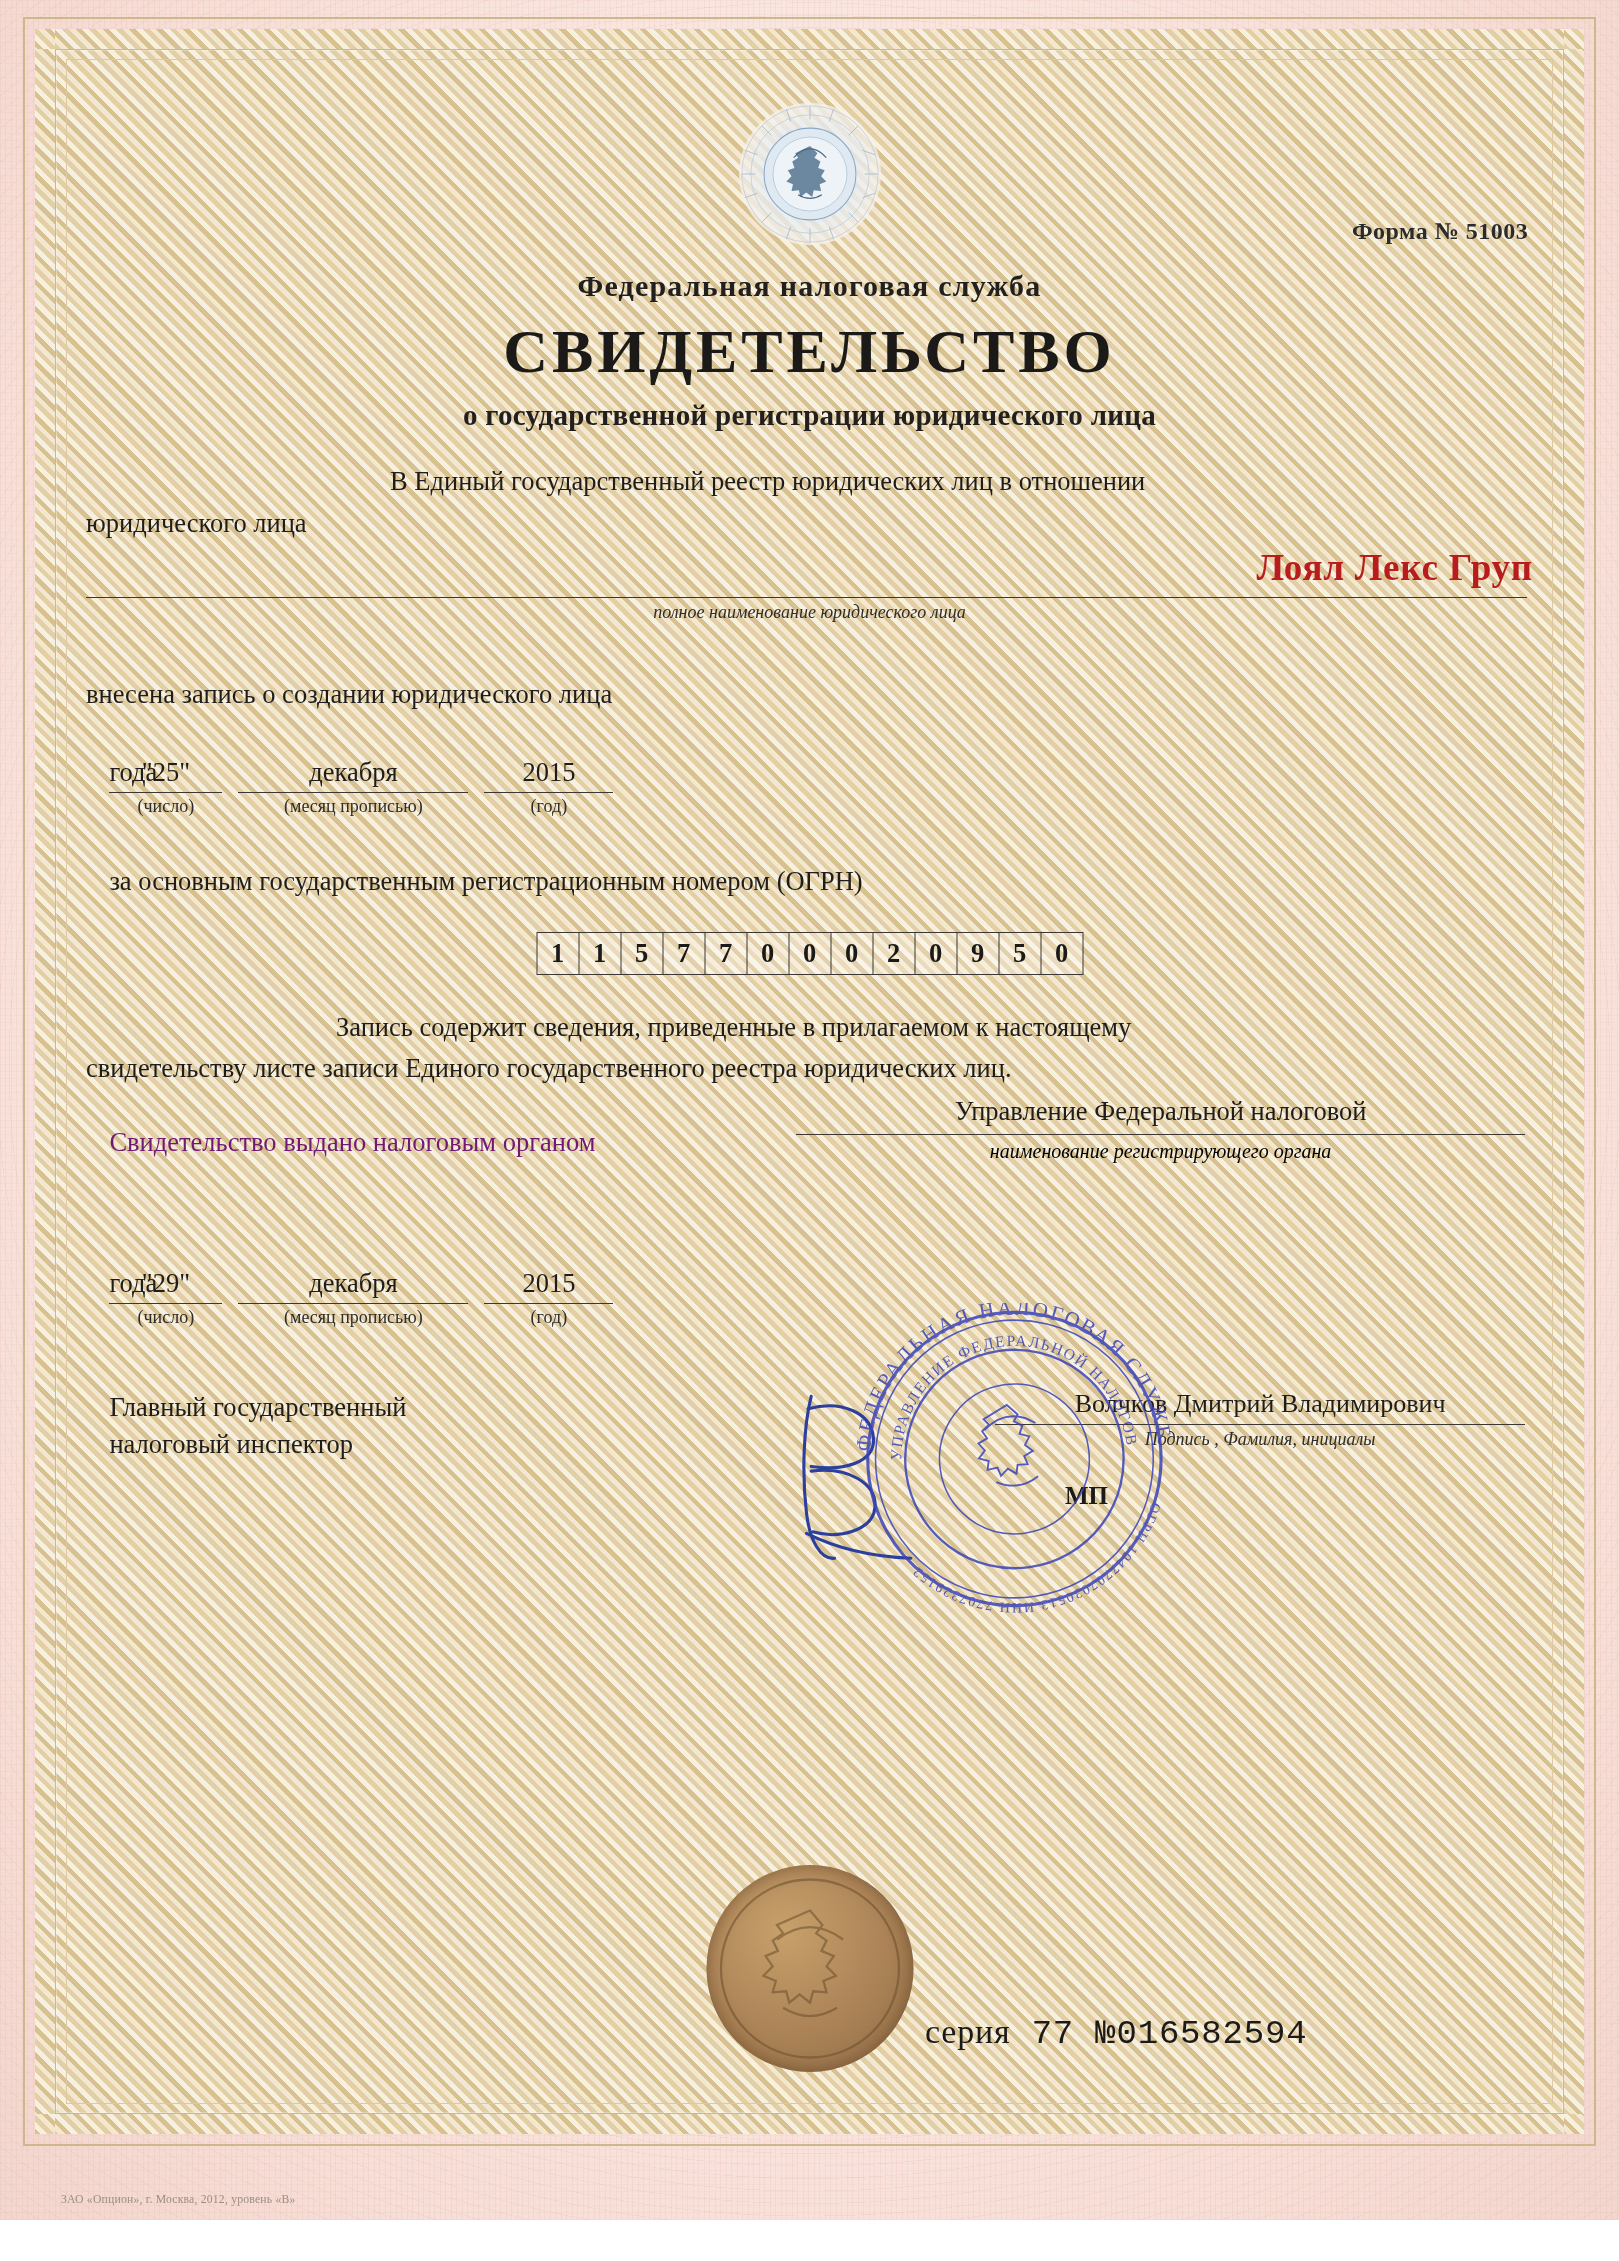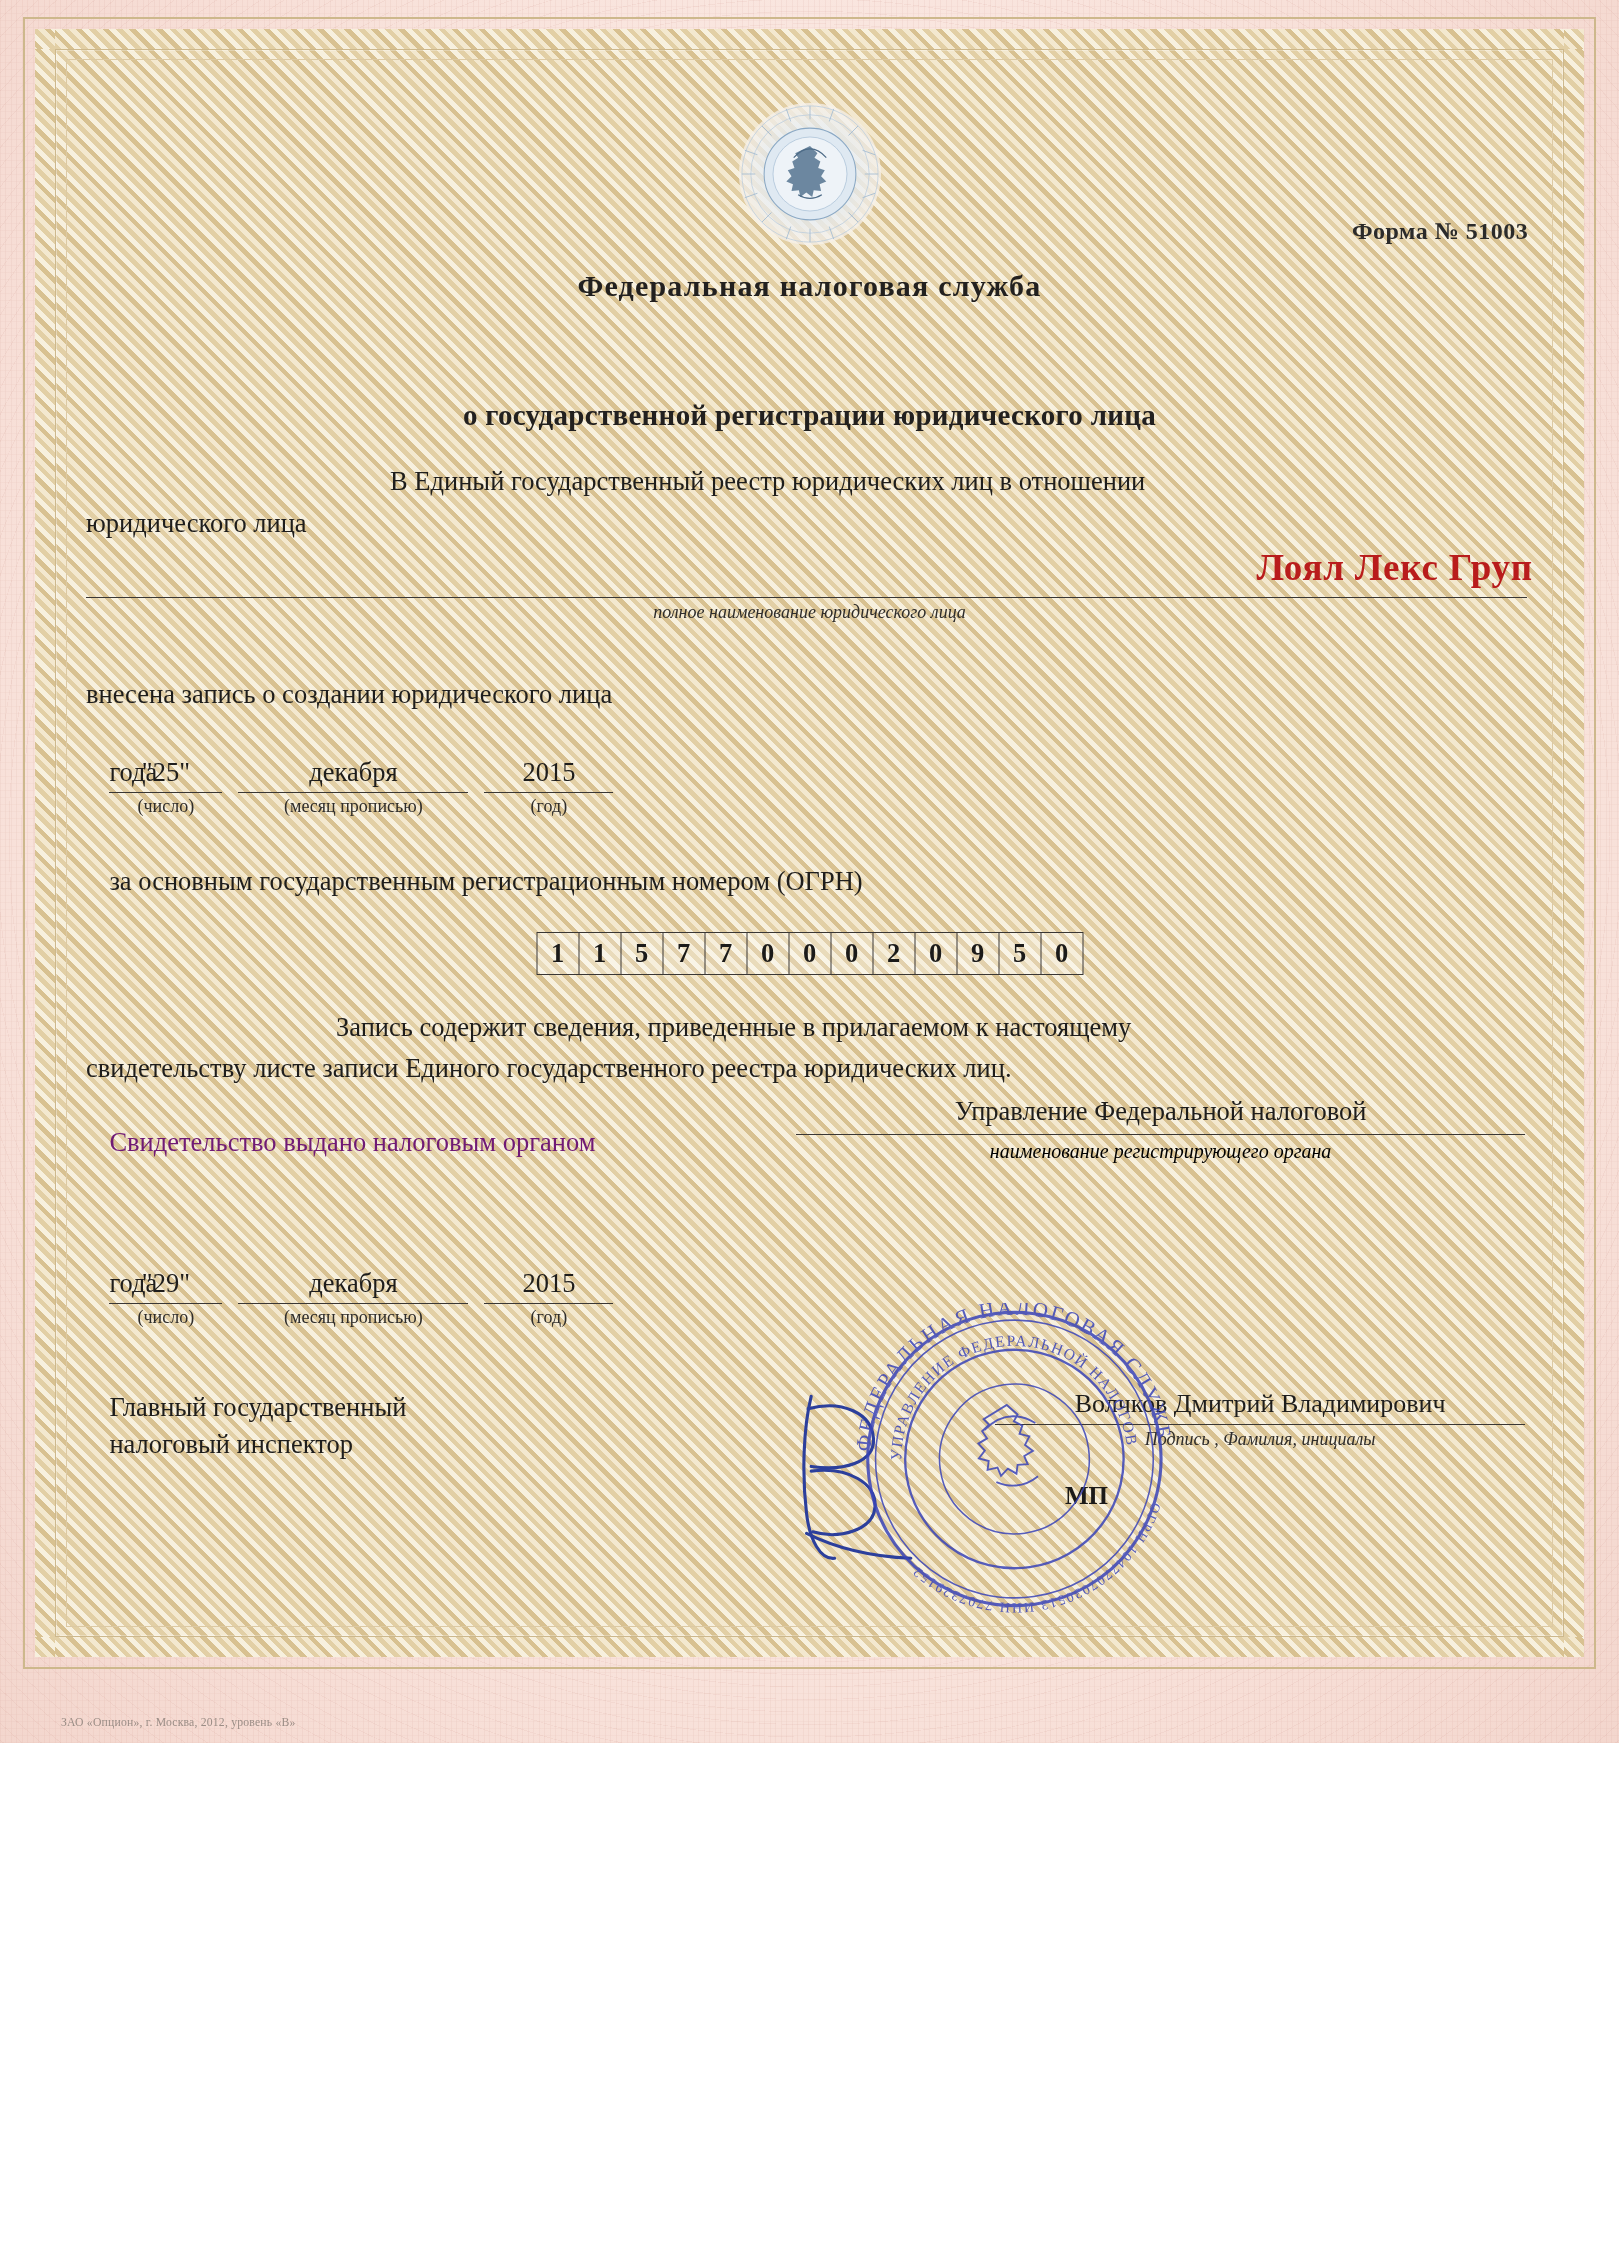--- a/index.html
+++ b/index.html
@@ -6,21 +6,21 @@
     margin: 0;
     padding: 0;
     background: #ffffff;
   }
   body {
     font-family: "Liberation Serif", serif;
   }
   .page {
     position: relative;
     width: 1619px;
-    height: 1743px;
+    height: 2220px;
     background: #fdf4f0;
     overflow: hidden;
   }
   
   .bg-base {
     position: absolute;
     inset: 0;
     background:
       radial-gradient(ellipse at 50% 45%, #fdf1ec 0%, #fbeae4 45%, #f7ded6 78%, #f3d6cd 100%);
   }
@@ -439,20 +439,21 @@
         <g fill="none" stroke="#4d6b87" stroke-width="1.6">
           <path d="M78 78 q10 -12 22 -12 q12 0 22 12"></path>
           <path d="M84 128 q16 10 32 0"></path>
         </g>
       </svg>
     </div>
 
     <div class="form-no">Форма  № 51003</div>
 
     <div class="fns-title">Федеральная налоговая служба</div>
+    <div class="main-title">СВИДЕТЕЛЬСТВО</div>
     <div class="sub-title">о государственной регистрации юридического лица</div>
 
     <div class="para-1">
       <span>В Единый государственный реестр юридических лиц в отношении</span>
       <span class="l2">юридического лица</span>
     </div>
 
     <div class="name-row">
       <div class="entity-name">Лоял Лекс Груп</div>
       <div class="name-line"></div>

